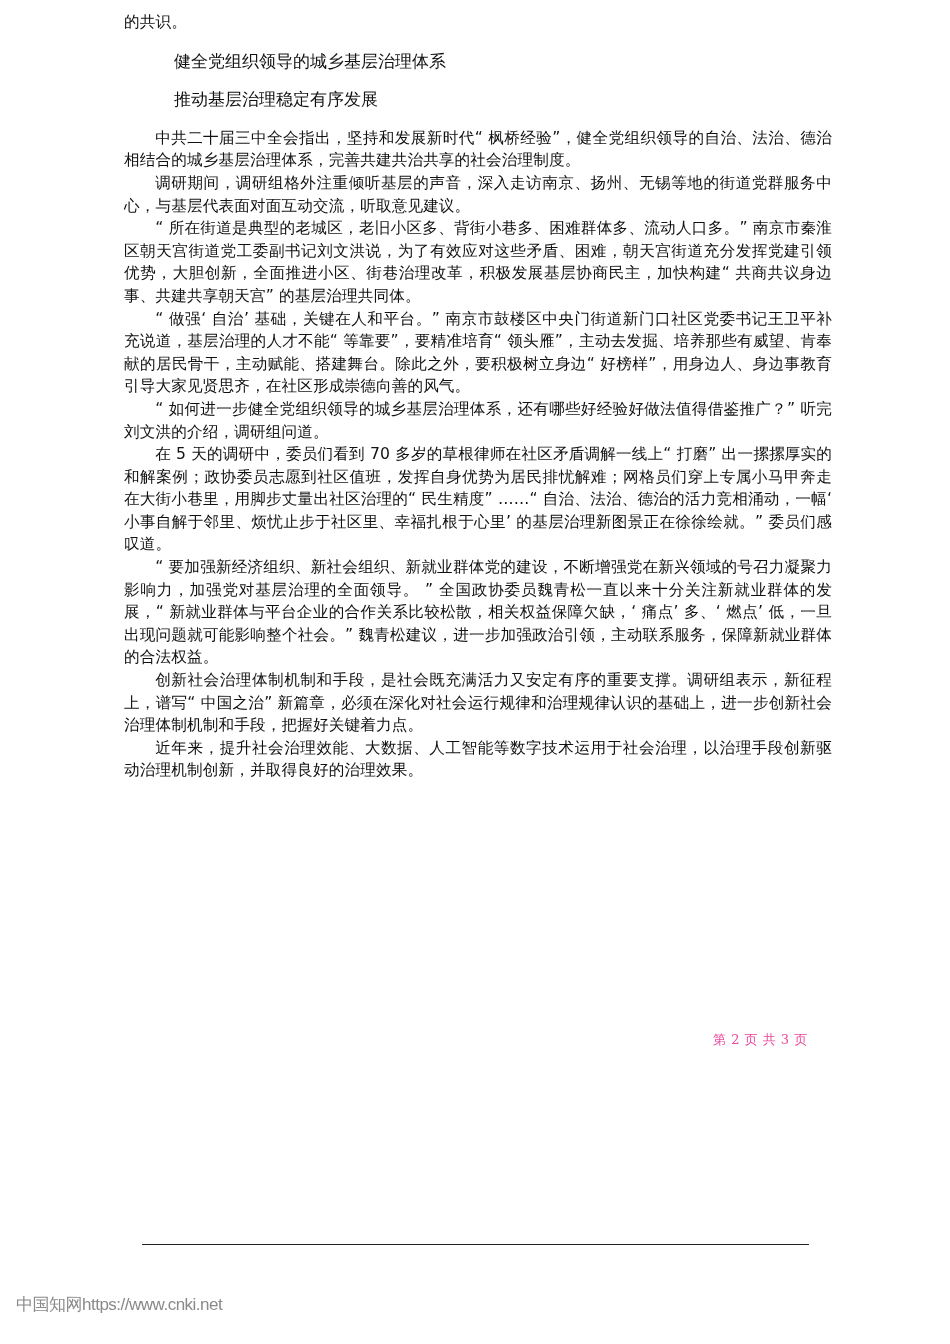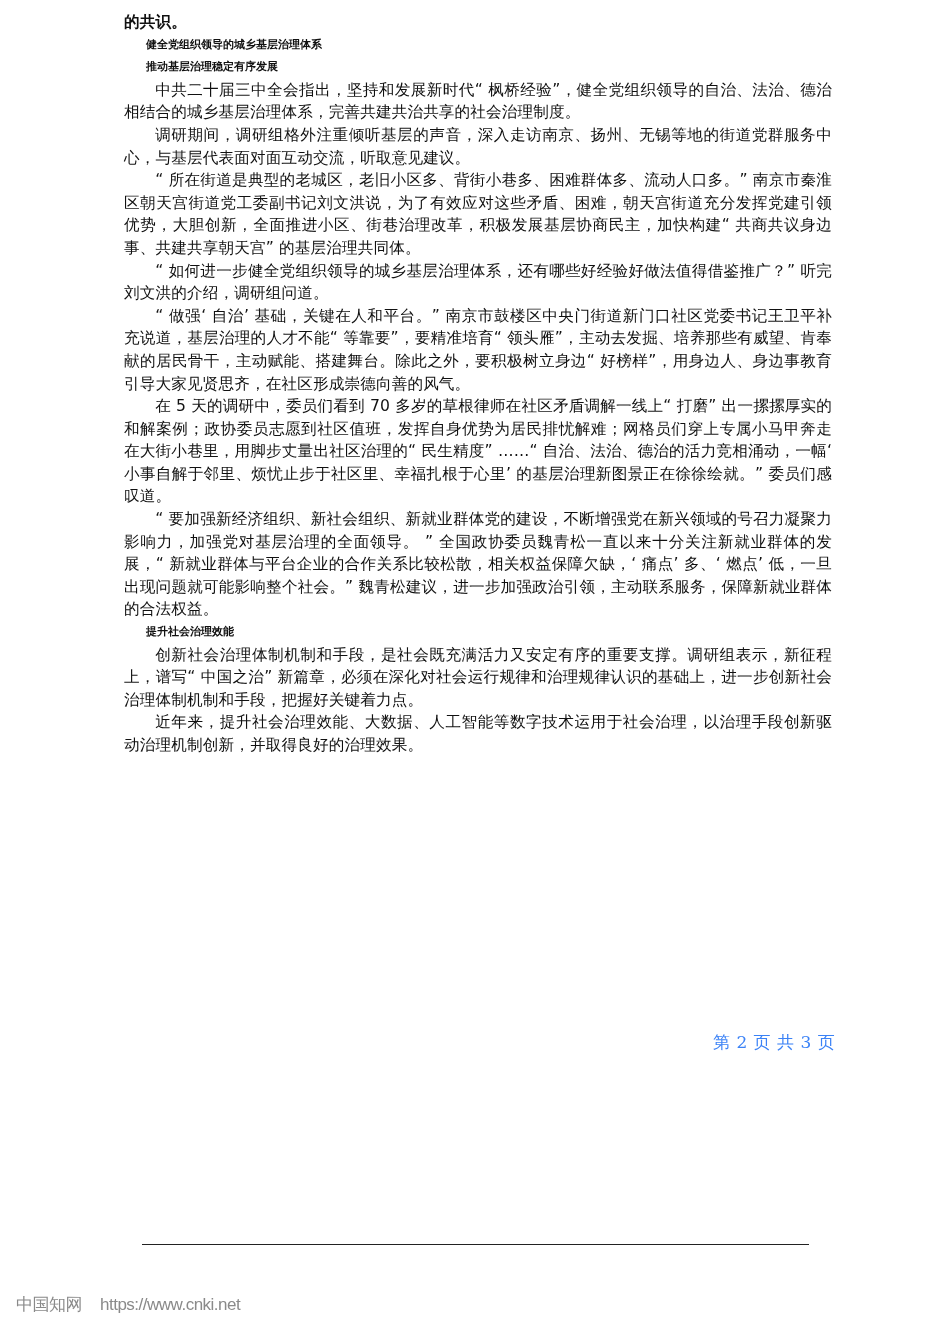--- a/index.html
+++ b/index.html
@@ -1,45 +1,44 @@
 <!DOCTYPE html>
 <html><head>
 <meta charset="utf-8">
 <style>
   html, body { margin:0; padding:0; background:#ffffff; }
   body { width:950px; height:1344px; position:relative; overflow:hidden;
          font-family:"DejaVu Sans","Liberation Sans",sans-serif; color:#111111; }
   .page-body { position:absolute; left:124px; top:11px; width:708px; }
   .para { margin:0; font-size:15.6px; line-height:22.6px; text-align:justify;
           text-indent:2em; letter-spacing:0.15px; }
-  .para.noindent { text-indent:0;font-weight:bold; }
-  .heading { margin:0; font-size:11px; line-height:22.6px; text-indent:2em;font-weight:bold; }
-  .page-number { position:absolute; left:713px; top:1031px; font-size:17px;
-                 font-family:"DejaVu Serif","Liberation Serif",serif; color:#3b82f6; word-spacing:1px; }
+  .para.noindent { text-indent:0; }
+  .heading { margin:16px; font-size:17px; line-height:22.6px; text-indent:2em; }
+  .page-number { position:absolute; left:713px; top:1031px; font-size:13px;
+                 font-family:"DejaVu Serif","Liberation Serif",serif; color:#ec4899; word-spacing:1px; }
   .footer-rule { position:absolute; left:142px; top:1244px; width:667px; height:0;
                  border-top:1.3px solid #222; }
   .watermark { position:absolute; left:16px; top:1293px; font-size:17px; color:#8a8a8a;
                font-family:"Liberation Sans","DejaVu Sans",sans-serif; letter-spacing:-0.5px; }
-  .watermark .wm-name { margin-right:18px; }
+  .watermark .wm-name { }
 </style>
 </head>
 <body>
 
 <div class="page-body">
   <p class="para noindent">的共识。</p>
   <p class="heading">健全党组织领导的城乡基层治理体系</p>
   <p class="heading">推动基层治理稳定有序发展</p>
   <p class="para">中共二十届三中全会指出，坚持和发展新时代“ 枫桥经验”，健全党组织领导的自治、法治、德治相结合的城乡基层治理体系，完善共建共治共享的社会治理制度。</p>
   <p class="para">调研期间，调研组格外注重倾听基层的声音，深入走访南京、扬州、无锡等地的街道党群服务中心，与基层代表面对面互动交流，听取意见建议。</p>
   <p class="para">“ 所在街道是典型的老城区，老旧小区多、背街小巷多、困难群体多、流动人口多。” 南京市秦淮区朝天宫街道党工委副书记刘文洪说，为了有效应对这些矛盾、困难，朝天宫街道充分发挥党建引领优势，大胆创新，全面推进小区、街巷治理改革，积极发展基层协商民主，加快构建“ 共商共议身边事、共建共享朝天宫” 的基层治理共同体。</p>
+  <p class="para">“ 做强‘ 自治’ 基础，关键在人和平台。” 南京市鼓楼区中央门街道新门口社区党委书记王卫平补充说道，基层治理的人才不能“ 等靠要”，要精准培育“ 领头雁”，主动去发掘、培养那些有威望、肯奉献的居民骨干，主动赋能、搭建舞台。除此之外，要积极树立身边“ 好榜样”，用身边人、身边事教育引导大家见贤思齐，在社区形成崇德向善的风气。</p>
   <p class="para">“  如何进一步健全党组织领导的城乡基层治理体系，还有哪些好经验好做法值得借鉴推广？” 听完刘文洪的介绍，调研组问道。</p>
-  <p class="para">“ 做强‘ 自治’ 基础，关键在人和平台。” 南京市鼓楼区中央门街道新门口社区党委书记王卫平补充说道，基层治理的人才不能“ 等靠要”，要精准培育“ 领头雁”，主动去发掘、培养那些有威望、肯奉献的居民骨干，主动赋能、搭建舞台。除此之外，要积极树立身边“ 好榜样”，用身边人、身边事教育引导大家见贤思齐，在社区形成崇德向善的风气。</p>
   <p class="para">在 5 天的调研中，委员们看到 70 多岁的草根律师在社区矛盾调解一线上“ 打磨” 出一摞摞厚实的和解案例；政协委员志愿到社区值班，发挥自身优势为居民排忧解难；网格员们穿上专属小马甲奔走在大街小巷里，用脚步丈量出社区治理的“ 民生精度” ……“ 自治、法治、德治的活力竞相涌动，一幅‘ 小事自解于邻里、烦忧止步于社区里、幸福扎根于心里’ 的基层治理新图景正在徐徐绘就。” 委员们感叹道。</p>
   <p class="para">“ 要加强新经济组织、新社会组织、新就业群体党的建设，不断增强党在新兴领域的号召力凝聚力影响力，加强党对基层治理的全面领导。 ” 全国政协委员魏青松一直以来十分关注新就业群体的发展，“ 新就业群体与平台企业的合作关系比较松散，相关权益保障欠缺，‘ 痛点’ 多、‘ 燃点’ 低，一旦出现问题就可能影响整个社会。” 魏青松建议，进一步加强政治引领，主动联系服务，保障新就业群体的合法权益。</p>
-  <p class="heading">提升社会治理效能</p>
   <p class="para">创新社会治理体制机制和手段，是社会既充满活力又安定有序的重要支撑。调研组表示，新征程上，谱写“ 中国之治” 新篇章，必须在深化对社会运行规律和治理规律认识的基础上，进一步创新社会治理体制机制和手段，把握好关键着力点。</p>
   <p class="para">近年来，提升社会治理效能、大数据、人工智能等数字技术运用于社会治理，以治理手段创新驱动治理机制创新，并取得良好的治理效果。</p>
 </div>
 
 <div class="page-number">第 2 页 共 3 页</div>
 
 <div class="footer-rule"></div>
 
 <div class="watermark">
   <span class="wm-name">中国知网</span><span>https://www.cnki.net</span>

